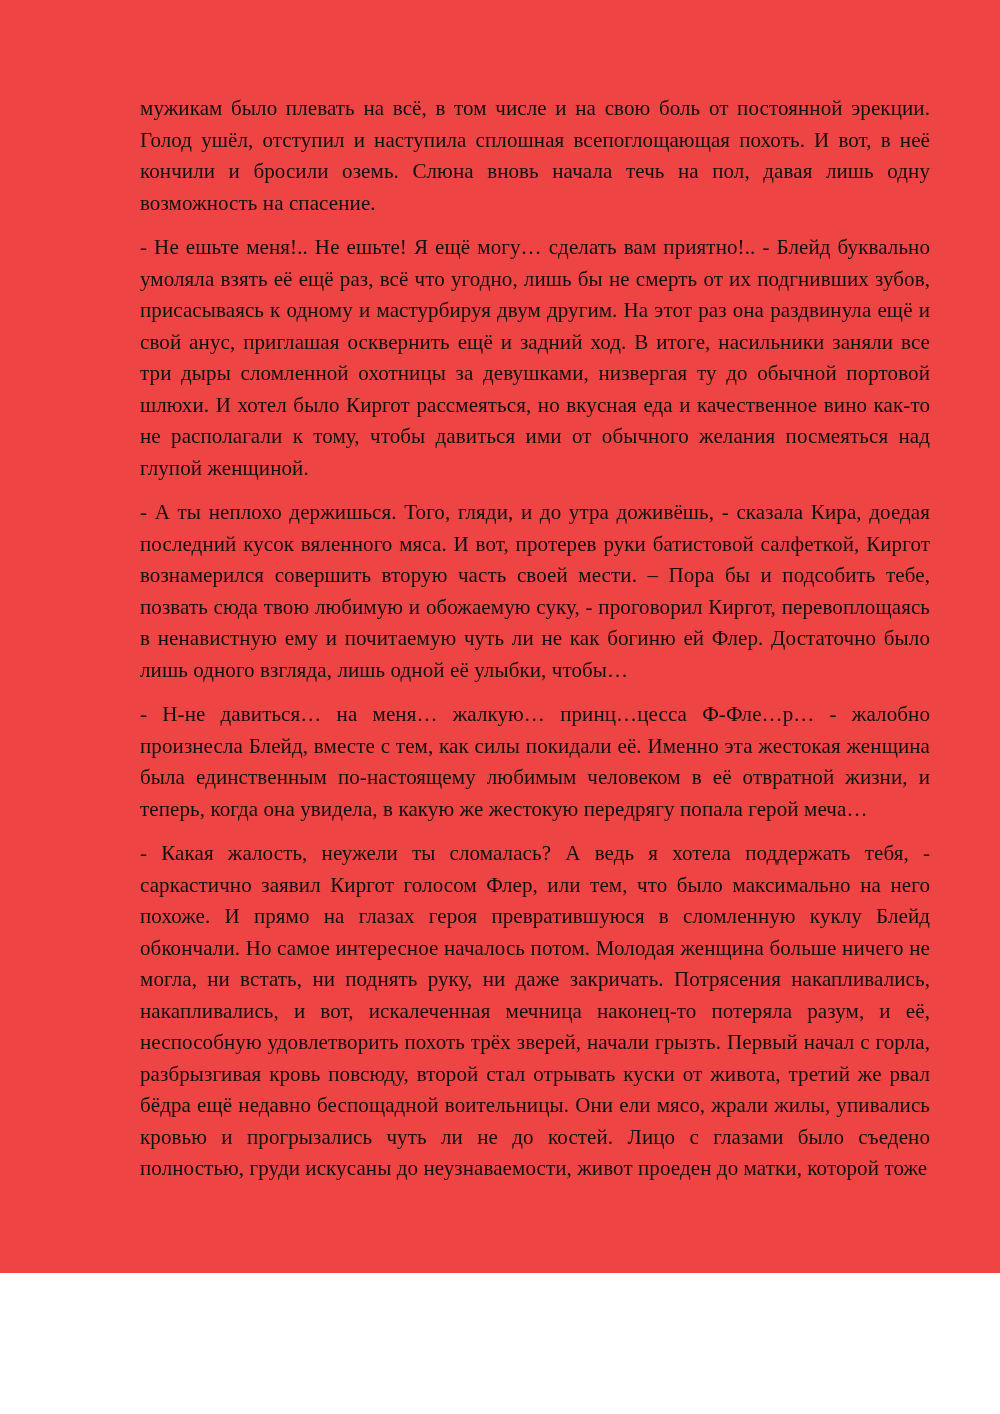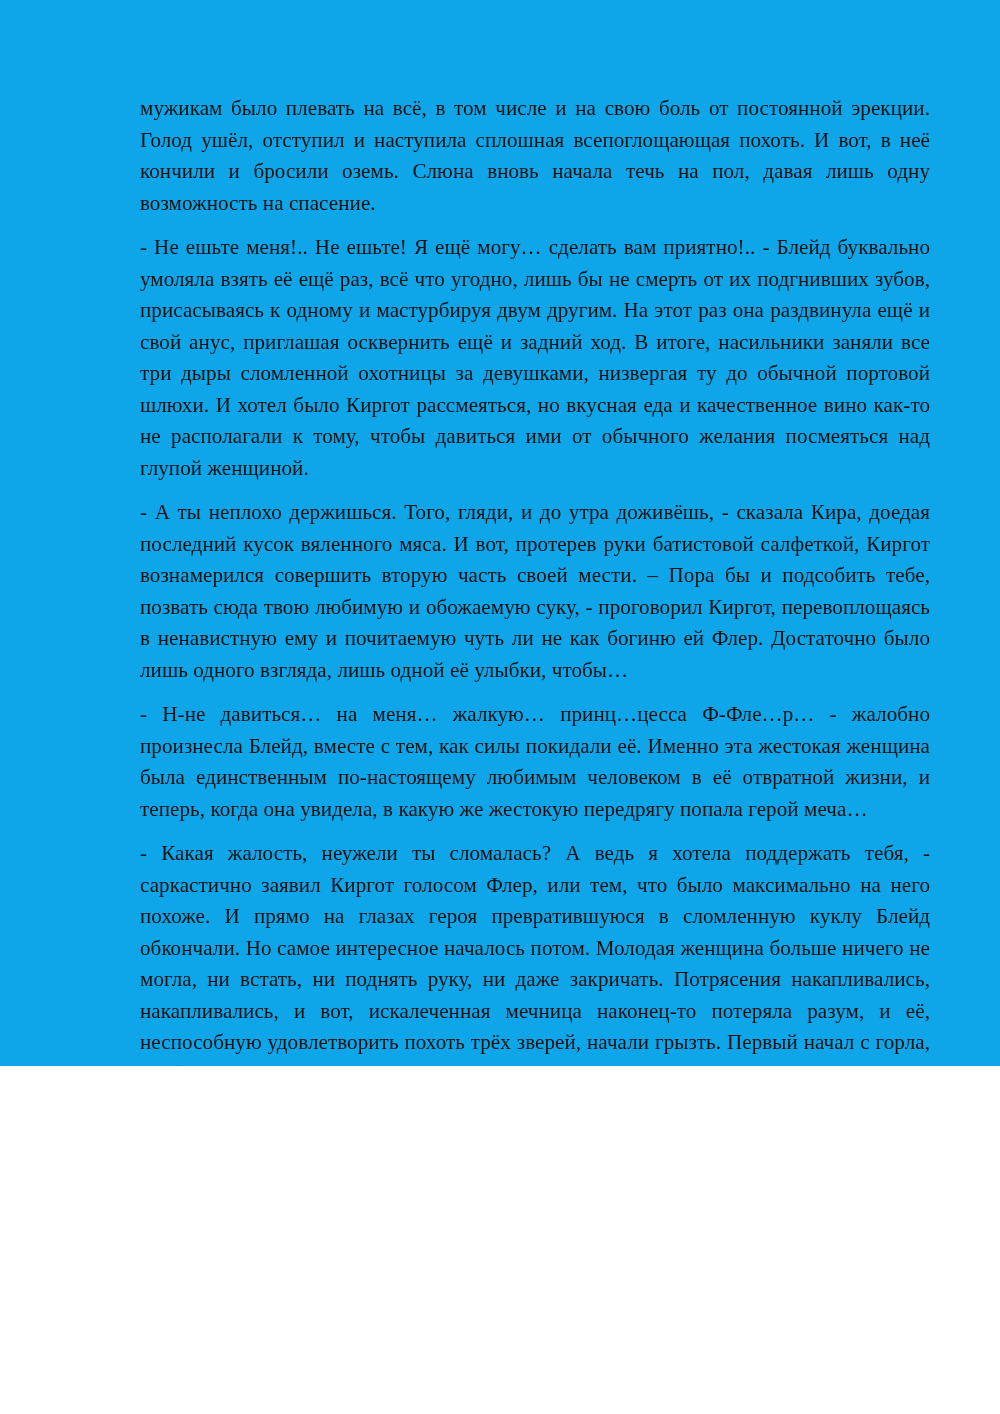--- a/index.html
+++ b/index.html
@@ -3,22 +3,22 @@
 <meta charset="utf-8">
 <style>
   html, body {
     margin: 0;
     padding: 0;
     background: #ffffff;
   }
   .page {
     position: relative;
     width: 1000px;
-    height: 1066px;
-    background: #0ea5e9;
+    height: 1273px;
+    background: #ef4444;
     overflow: hidden;
     font-family: "Liberation Serif", "DejaVu Serif", serif;
     color: #111111;
   }
   .text-block {
     padding: 93px 70px 0 140px;
   }
   .text-block p {
     margin: 0 0 13px 0;
     font-size: 21px;

